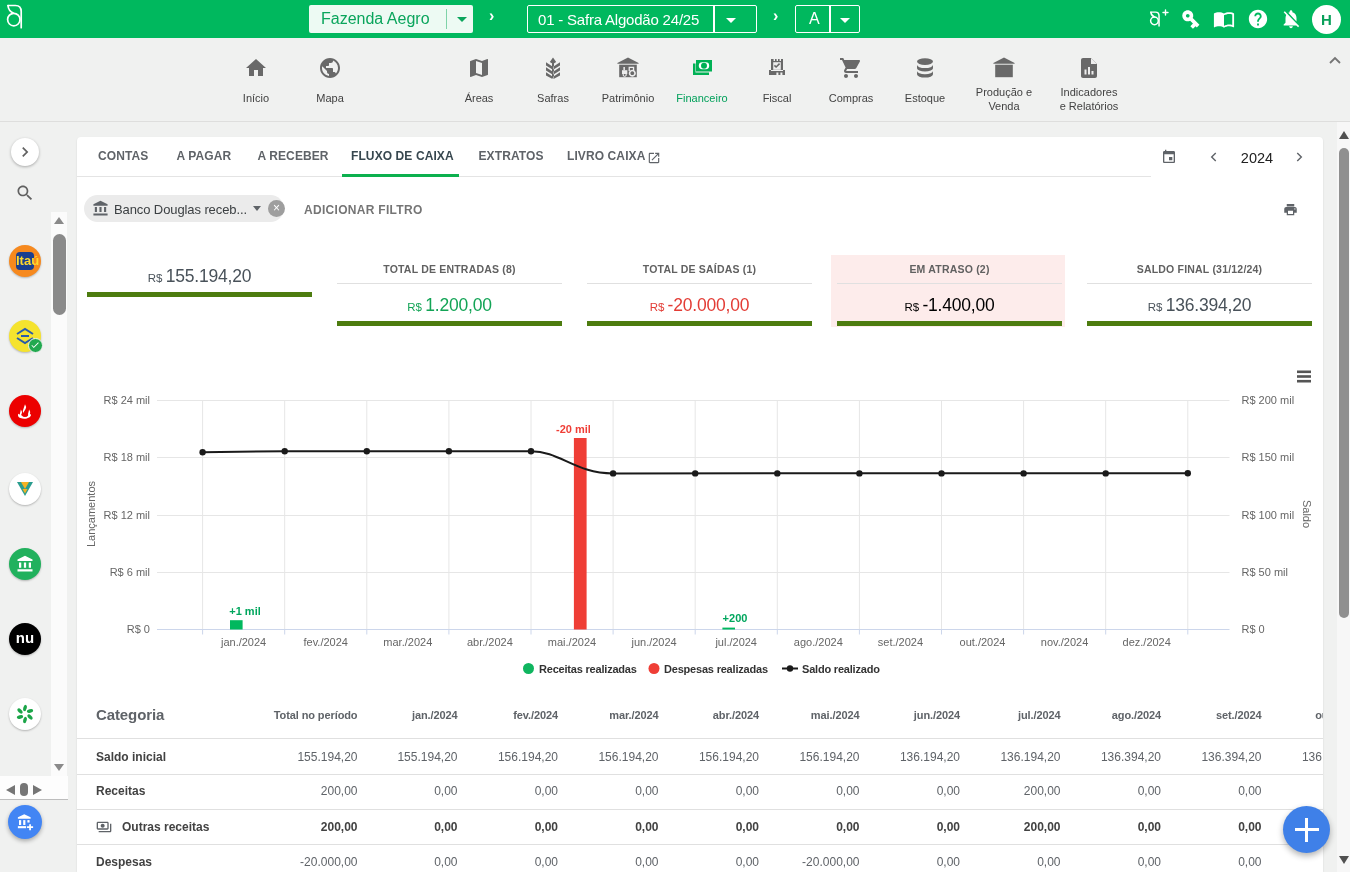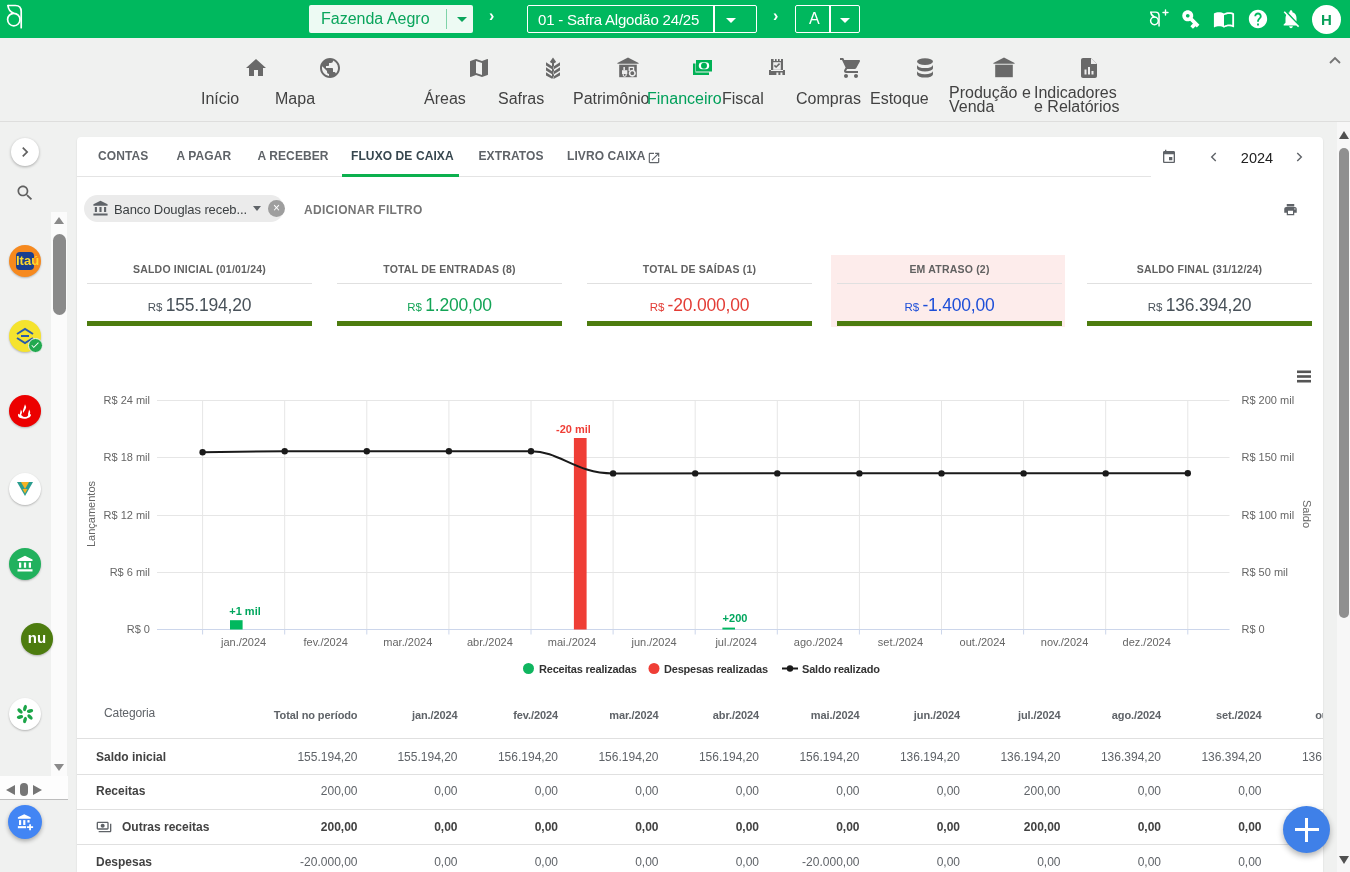--- a/index.html
+++ b/index.html
@@ -3,21 +3,21 @@
 <meta charset="utf-8">
 <style>
 * { margin:0; padding:0; box-sizing:border-box; }
 html,body { width:1350px; height:872px; overflow:hidden; font-family:"Liberation Sans", sans-serif; background:#f0f1f0; }
 .abs { position:absolute; }
 #topbar { position:absolute; left:0; top:0; width:1350px; height:38px; background:#00b85e; }
 .tb-box { position:absolute; top:5px; height:28px; display:flex; align-items:center; border-radius:2px; }
 .tb-caret { width:0; height:0; border-left:5px solid transparent; border-right:5px solid transparent; border-top:5px solid #fff; }
 .tb-sep { position:absolute; top:7px; color:#fff; font-size:16px; font-weight:bold; }
 #navbar { position:absolute; left:0; top:38px; width:1350px; height:84px; background:#f0f1f0; border-bottom:1px solid #dededd; }
-.nav-item { position:absolute; top:18px; width:110px; text-align:left; color:#424242; font-size:16px; }
+.nav-item { position:absolute; top:18px; width:110px; text-align:center; color:#424242; font-size:11px; }
 .nav-item svg { display:block; margin:0 auto; }
 .nav-item .lbl { margin-top:12px; }
 .nav-item .lbl2 { margin-top:6px; }
 .nav-item .lbl, .nav-item .lbl2 { line-height:13.5px; }
 #rail { position:absolute; left:0; top:122px; width:76px; height:750px; background:#f0f1f0; }
 .bank { position:absolute; left:9px; width:32px; height:32px; border-radius:50%; box-shadow:0 1px 2px rgba(0,0,0,0.25); }
 #card { position:absolute; left:77px; top:137px; width:1246px; height:735px; background:#ffffff; border-radius:4px 4px 0 0; box-shadow:0 1px 2px rgba(0,0,0,0.12); }
 .tab { position:absolute; top:149px; font-size:12px; font-weight:bold; letter-spacing:0.1px; color:#5f6368; }
 .val-num { font-size:17.5px; font-weight:400; letter-spacing:-0.2px; }
 .val-rs { font-size:11.5px; font-weight:400; }
@@ -215,21 +215,21 @@
         <path d="M0 0 H16 L8 14 Z" fill="#2a9d8f"></path>
         <path d="M4 0 H12 L8 7 Z" fill="#f4b223"></path>
         <path d="M5.5 7 L8 11.5 L10.5 7 Z" fill="#f4b223"></path>
       </svg>
   </div>
   <div class="bank" style="top:426px;background:#21b15d;">
     <svg style="position:absolute;left:7px;top:7px" width="18" height="18" viewBox="0 0 24 24" fill="#fff">
         <path d="M4 10h3v7H4zM10.5 10h3v7h-3zM2 19h20v3H2zM17 10h3v7h-3zM12 1 2 6v2h20V6z"></path>
       </svg>
   </div>
-  <div class="bank" style="top:501px;background:#4d7c0f;margin-left:12px;">
+  <div class="bank" style="top:501px;background:#000000;">
     <div class="abs" style="left:0;top:0;width:32px;height:32px;text-align:center;line-height:30px;color:#fff;font-size:15px;font-weight:bold;">nu</div>
   </div>
   <div class="bank" style="top:576px;background:#fff;">
     <svg style="position:absolute;left:6px;top:6px" width="20" height="20" viewBox="0 0 20 20">
         <g fill="#1ba548">
           <ellipse cx="10" cy="4" rx="1.7" ry="3.2" transform="rotate(15 10 4)"></ellipse>
           <ellipse cx="15" cy="7" rx="1.7" ry="3.2" transform="rotate(75 15 7)"></ellipse>
           <ellipse cx="15" cy="13" rx="1.7" ry="3.2" transform="rotate(135 15 13)"></ellipse>
           <ellipse cx="10" cy="16" rx="1.7" ry="3.2" transform="rotate(195 10 16)"></ellipse>
           <ellipse cx="5" cy="13" rx="1.7" ry="3.2" transform="rotate(255 5 13)"></ellipse>
@@ -291,34 +291,33 @@
   <div class="abs" style="left:253px;top:206px;width:0;height:0;border-left:4.5px solid transparent;border-right:4.5px solid transparent;border-top:5px solid #5f6368;"></div>
   <div class="abs" style="left:268px;top:200px;width:17px;height:17px;border-radius:50%;background:#9e9e9e;text-align:center;line-height:16px;color:#fff;font-size:12px;">×</div>
   <div class="abs" style="left:304px;top:203px;font-size:12px;font-weight:bold;color:#757575;letter-spacing:0.3px;">ADICIONAR FILTRO</div>
   <svg class="abs" style="left:1283px;top:202px" width="15" height="15" viewBox="0 0 24 24" fill="#5f6368">
       <path d="M19 8H5c-1.66 0-3 1.34-3 3v6h4v4h12v-4h4v-6c0-1.66-1.34-3-3-3zm-3 11H8v-5h8v5zm3-7c-.55 0-1-.45-1-1s.45-1 1-1 1 .45 1 1-.45 1-1 1zm-1-9H6v4h12V3z"></path>
     </svg>
 </div>
 <div id="cards-layer">
   <div class="abs" style="left:831px;top:255px;width:234px;height:72px;background:#fdeceb;"></div>
   <div class="sumcard" style="left:87px;">
-    <div class="lab">SALDO INICIAL (01/01/24)</div>
     <div class="val"><span class="val-rs">R$&nbsp;</span><span class="val-num">155.194,20</span></div>
   </div>
   <div class="sumcard" style="left:337px;">
     <div class="lab">TOTAL DE ENTRADAS (8)</div>
     <div class="val" style="color:#13a456;"><span class="val-rs">R$&nbsp;</span><span class="val-num">1.200,00</span></div>
   </div>
   <div class="sumcard" style="left:587px;">
     <div class="lab">TOTAL DE SAÍDAS (1)</div>
     <div class="val" style="color:#e33c35;"><span class="val-rs">R$&nbsp;</span><span class="val-num">-20.000,00</span></div>
   </div>
   <div class="sumcard" style="left:837px;">
     <div class="lab">EM ATRASO (2)</div>
-    <div class="val" style="color:#1d4ed8;"><span class="val-rs">R$&nbsp;</span><span class="val-num">-1.400,00</span></div>
+    <div class="val" style="color:#000000;"><span class="val-rs">R$&nbsp;</span><span class="val-num">-1.400,00</span></div>
   </div>
   <div class="sumcard" style="left:1087px;">
     <div class="lab">SALDO FINAL (31/12/24)</div>
     <div class="val"><span class="val-rs">R$&nbsp;</span><span class="val-num">136.394,20</span></div>
   </div>
 </div>
 <svg id="chart-layer" class="abs" style="left:0;top:0;" width="1350" height="872" font-family="Liberation Sans, sans-serif">
 
   <g stroke="#e6e6e6" stroke-width="1">
     <line x1="157" y1="400.5" x2="1229.5" y2="400.5"></line>
@@ -427,21 +426,21 @@
     <circle cx="528.5" cy="668.5" r="5.5" fill="#0fb55f"></circle>
     <text x="539" y="672.5">Receitas realizadas</text>
     <circle cx="654" cy="668.5" r="5.5" fill="#ef3e36"></circle>
     <text x="664" y="672.5">Despesas realizadas</text>
     <line x1="782" y1="668.5" x2="798" y2="668.5" stroke="#1a1a1a" stroke-width="2"></line>
     <circle cx="790" cy="668.5" r="3.2" fill="#1a1a1a"></circle>
     <text x="802" y="672.5">Saldo realizado</text>
   </g>
 </svg>
 <div id="table-layer" class="abs" style="left:77px;top:689px;width:1246px;height:183px;overflow:hidden;font-size:12px;color:#5f6368;">
-    <div class="abs" style="left:19px;top:17px;font-size:12px;font-weight:normal;letter-spacing:-0.1px;margin-left:8px;">Categoria</div>
+    <div class="abs" style="left:19px;top:17px;font-size:15px;font-weight:bold;letter-spacing:-0.1px;">Categoria</div>
     <div class="abs " style="left:170.5px;top:16px;width:110px;height:20px;line-height:20px;text-align:right;"><b style="font-size:11px;letter-spacing:-0.1px">Total no período</b></div>
     <div class="abs " style="left:270.5px;top:16px;width:110px;height:20px;line-height:20px;text-align:right;"><b style="font-size:11px;letter-spacing:-0.1px">jan./2024</b></div>
     <div class="abs " style="left:371px;top:16px;width:110px;height:20px;line-height:20px;text-align:right;"><b style="font-size:11px;letter-spacing:-0.1px">fev./2024</b></div>
     <div class="abs " style="left:471.5px;top:16px;width:110px;height:20px;line-height:20px;text-align:right;"><b style="font-size:11px;letter-spacing:-0.1px">mar./2024</b></div>
     <div class="abs " style="left:572px;top:16px;width:110px;height:20px;line-height:20px;text-align:right;"><b style="font-size:11px;letter-spacing:-0.1px">abr./2024</b></div>
     <div class="abs " style="left:672.5px;top:16px;width:110px;height:20px;line-height:20px;text-align:right;"><b style="font-size:11px;letter-spacing:-0.1px">mai./2024</b></div>
     <div class="abs " style="left:773px;top:16px;width:110px;height:20px;line-height:20px;text-align:right;"><b style="font-size:11px;letter-spacing:-0.1px">jun./2024</b></div>
     <div class="abs " style="left:873.5px;top:16px;width:110px;height:20px;line-height:20px;text-align:right;"><b style="font-size:11px;letter-spacing:-0.1px">jul./2024</b></div>
     <div class="abs " style="left:974px;top:16px;width:110px;height:20px;line-height:20px;text-align:right;"><b style="font-size:11px;letter-spacing:-0.1px">ago./2024</b></div>
     <div class="abs " style="left:1074.5px;top:16px;width:110px;height:20px;line-height:20px;text-align:right;"><b style="font-size:11px;letter-spacing:-0.1px">set./2024</b></div>

